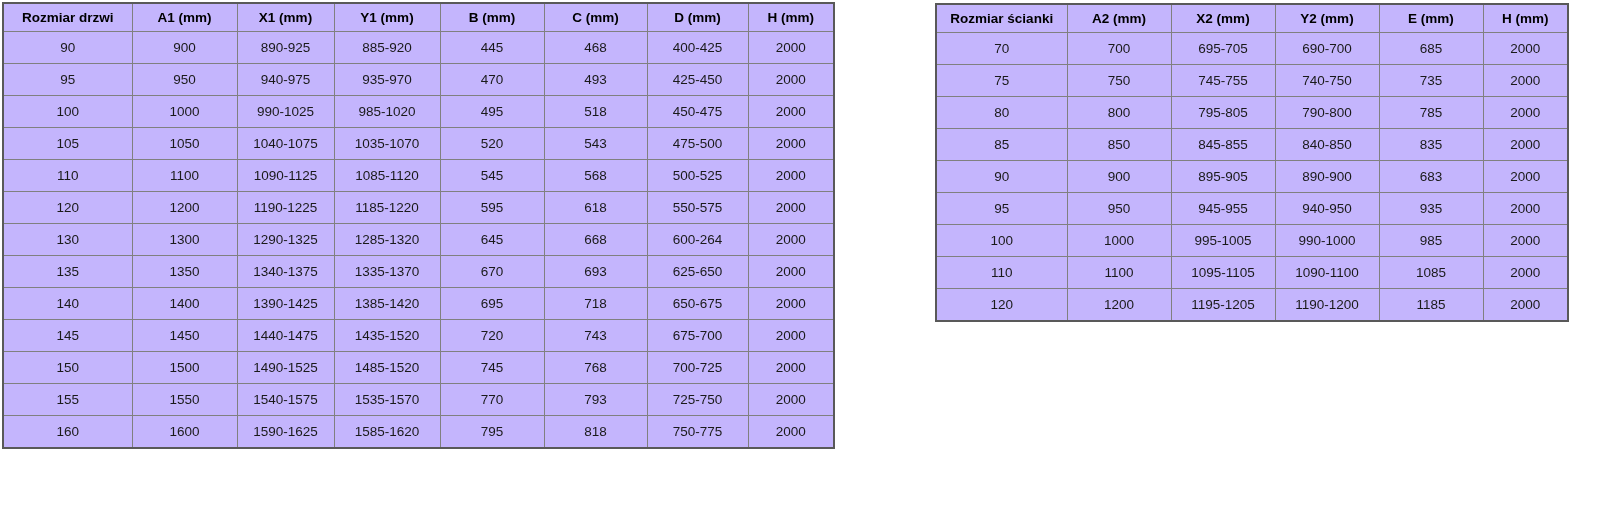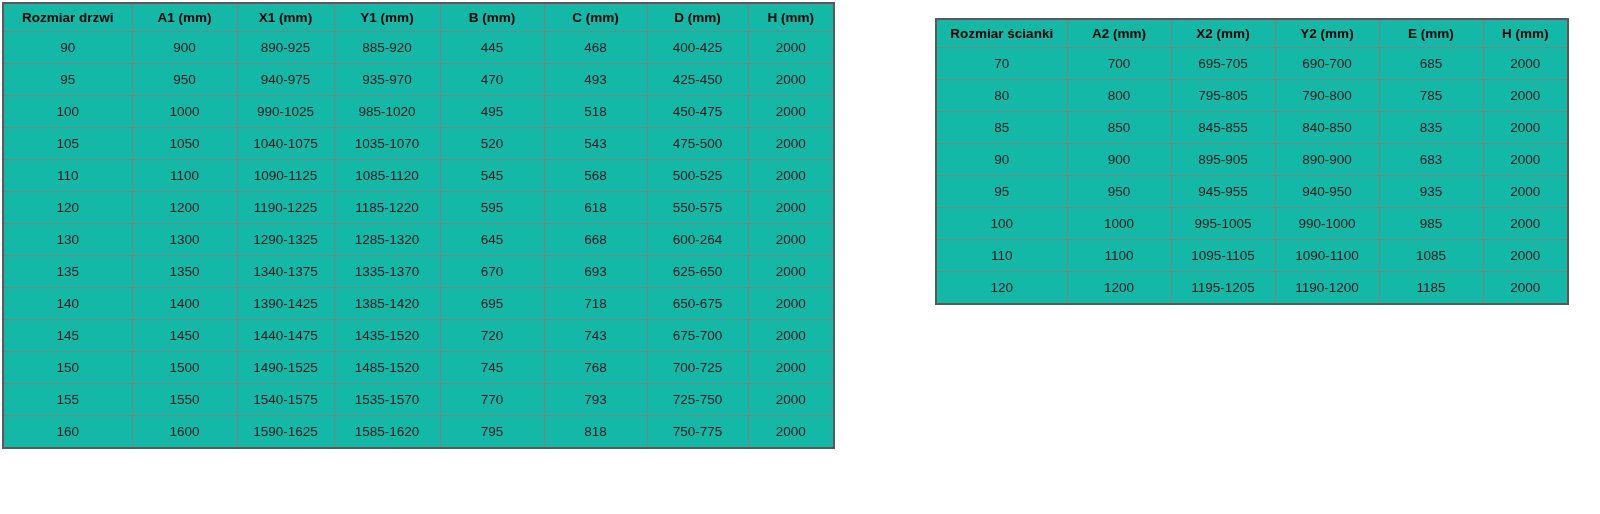--- a/index.html
+++ b/index.html
@@ -13,24 +13,24 @@
     height: 514px;
     font-family: "Liberation Sans", sans-serif;
     color: #1a1a1a;
     overflow: hidden;
   }
   table.spec-table {
     position: absolute;
     border-collapse: collapse;
     table-layout: fixed;
     border: 2px solid #595959;
-    background: #14b8a6;
+    background: #c4b5fd;
   }
   #doors-table { left: 2px; top: 2px; width: 831px; }
-  #walls-table { left: 935px; top: 18px; width: 632px; }
+  #walls-table { left: 935px; top: 3px; width: 632px; }
   .spec-table th,
   .spec-table td {
     border: 1px solid #808080;
     text-align: center;
     vertical-align: middle;
     padding: 0 2px;
     font-size: 13.5px;
     line-height: 1;
     white-space: nowrap;
     overflow: hidden;
@@ -227,20 +227,28 @@
     <tbody>
       <tr>
         <td>70</td>
         <td>700</td>
         <td>695-705</td>
         <td>690-700</td>
         <td>685</td>
         <td>2000</td>
       </tr>
       <tr>
+        <td>75</td>
+        <td>750</td>
+        <td>745-755</td>
+        <td>740-750</td>
+        <td>735</td>
+        <td>2000</td>
+      </tr>
+      <tr>
         <td>80</td>
         <td>800</td>
         <td>795-805</td>
         <td>790-800</td>
         <td>785</td>
         <td>2000</td>
       </tr>
       <tr>
         <td>85</td>
         <td>850</td>

